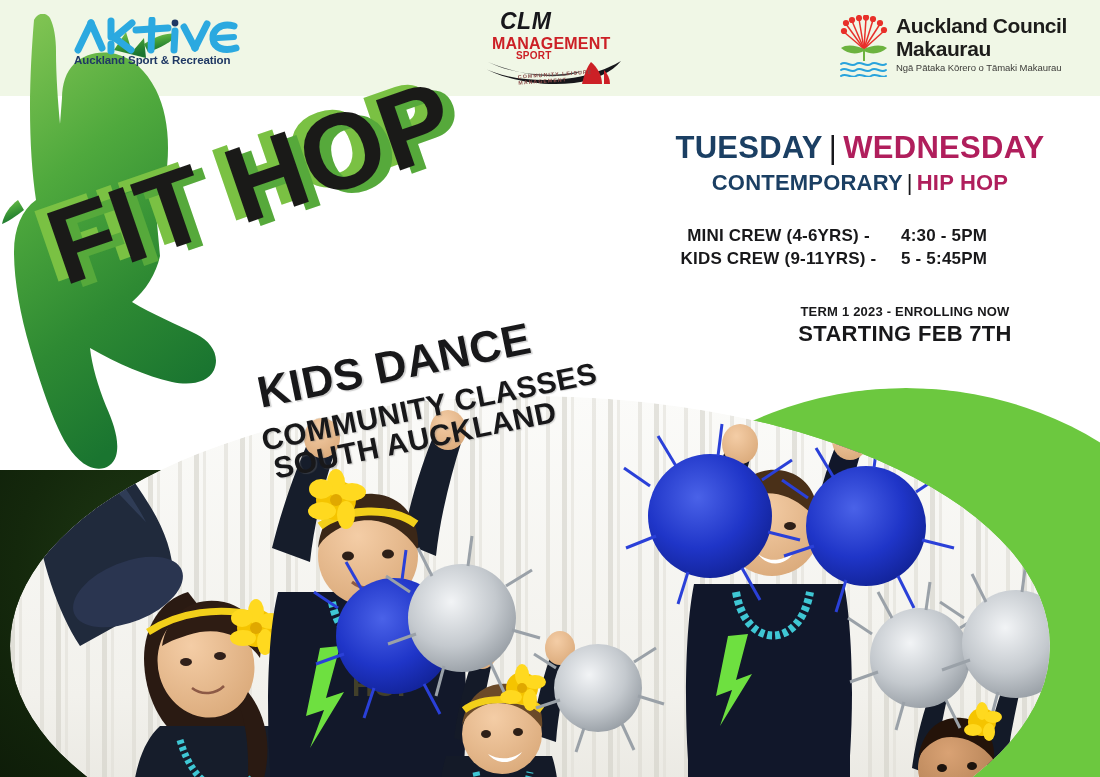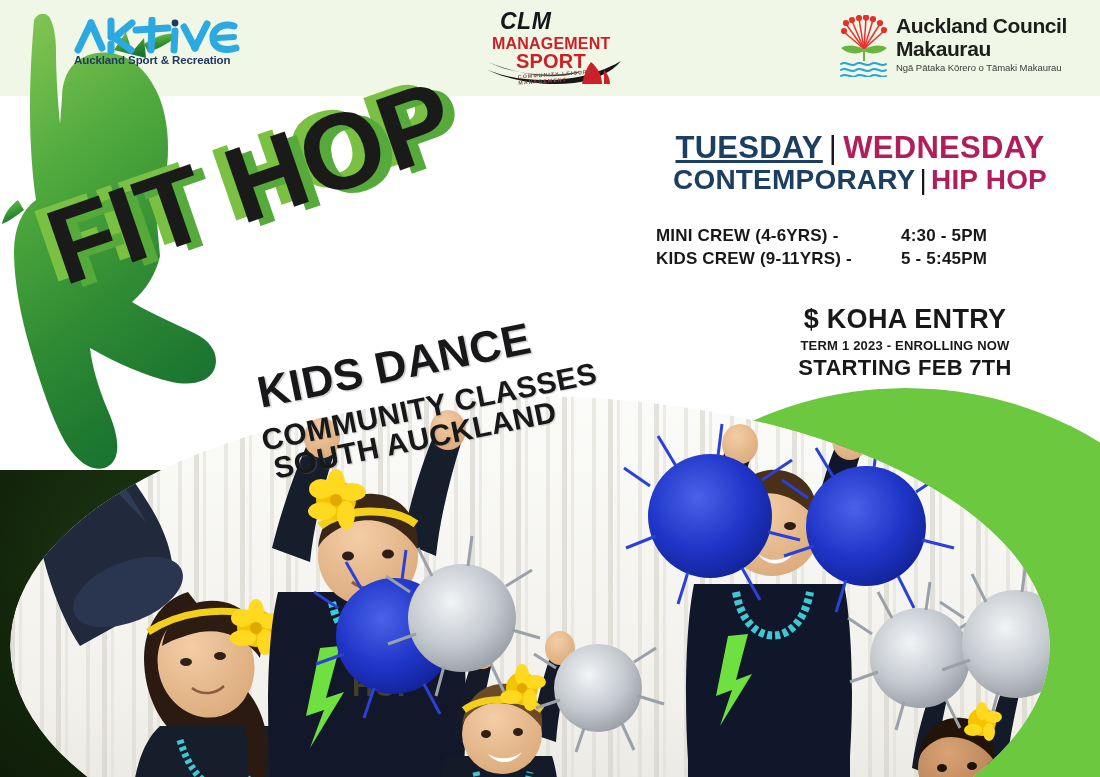--- a/index.html
+++ b/index.html
@@ -61,21 +61,21 @@
     color: #17171b; letter-spacing: 0.5px;
     font-family: "Liberation Sans", sans-serif;
   }
   .clm-mid {
     position: absolute; left: 14px; top: 27px;
     font-size: 16px; font-weight: 700;
     color: #cc2026; letter-spacing: 0.2px;
   }
   .clm-mid2 {
     position: absolute; left: 38px; top: 42px;
-    font-size: 20px; font-weight: 700;
+    font-size: 10px; font-weight: 700;
     color: #cc2026; letter-spacing: 0.2px;
   }
   .clm-swoosh {
     position: absolute; left: 0; top: 52px;
     width: 145px; height: 26px;
   }
   .clm-tag {
     position: absolute; left: 40px; top: 62px;
     font-size: 5.2px; font-weight: 700; color: #8a4a48;
     letter-spacing: 1.1px;
@@ -177,50 +177,50 @@
     width: 440px;
     z-index: 16;
   }
   .days {
     text-align: center;
     font-size: 31px; font-weight: 700;
     letter-spacing: 0.3px;
     white-space: nowrap;
     line-height: 1.05;
   }
-  .days .d-tue { color: #1b3f63; text-decoration: underline; }
+  .days .d-tue { color: #1b3f63; }
   .days .d-sep { color: #17171b; font-weight: 400; margin: 0 6px; }
   .days .d-wed { color: #b01e5c; }
 
   .styles {
     text-align: center;
-    font-size: 28px; font-weight: 700;
+    font-size: 22px; font-weight: 700;
     letter-spacing: 0.2px;
     white-space: nowrap;
-    margin-top: 0;
+    margin-top: 6px;
     line-height: 1.05;
   }
   .styles .s-con { color: #1b3f63; }
   .styles .s-sep { color: #17171b; font-weight: 400; margin: 0 4px; }
   .styles .s-hip { color: #b01e5c; }
 
   .crews {
     margin-top: 31px;
     padding-left: 16px;
     font-size: 17px;
     font-weight: 700;
     color: #18181a;
     letter-spacing: 0.2px;
   }
   .crew-row {
     display: flex;
     align-items: baseline;
     line-height: 1.35;
   }
-  .crew-name { width: 245px; white-space: nowrap; }
+  .crew-name { width: 245px; white-space: nowrap; text-align: center; }
   .crew-time { white-space: nowrap; }
 
   .koha {
     margin-top: 33px;
     text-align: center;
     padding-left: 90px;
   }
   .koha-main {
     font-size: 27px; font-weight: 700; color: #18181a;
     letter-spacing: 0.3px; white-space: nowrap;
@@ -429,21 +429,20 @@
         <span class="crew-name">MINI CREW (4-6YRS) -</span>
         <span class="crew-time">4:30 - 5PM</span>
       </div>
       <div class="crew-row">
         <span class="crew-name">KIDS CREW (9-11YRS) -</span>
         <span class="crew-time">5 - 5:45PM</span>
       </div>
     </div>
 
     <div class="koha">
-      <div class="koha-main">$ KOHA ENTRY</div>
       <div class="koha-term">TERM 1 2023  -  ENROLLING NOW</div>
       <div class="koha-start">STARTING FEB 7TH</div>
     </div>
 
   </div>
 
   <div class="green-curve"></div>
   <div class="dark-corner"></div>
 
   <div class="photo">

